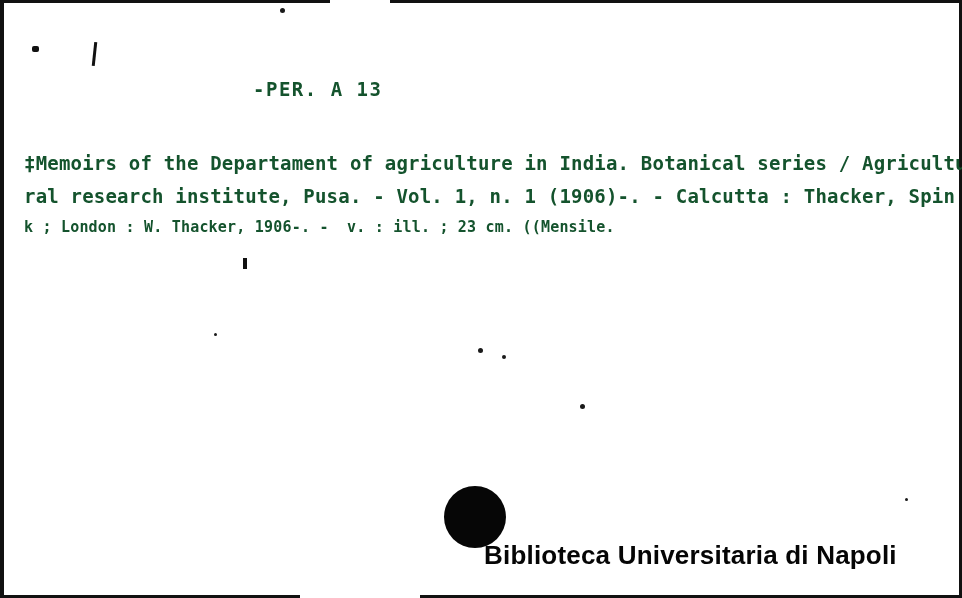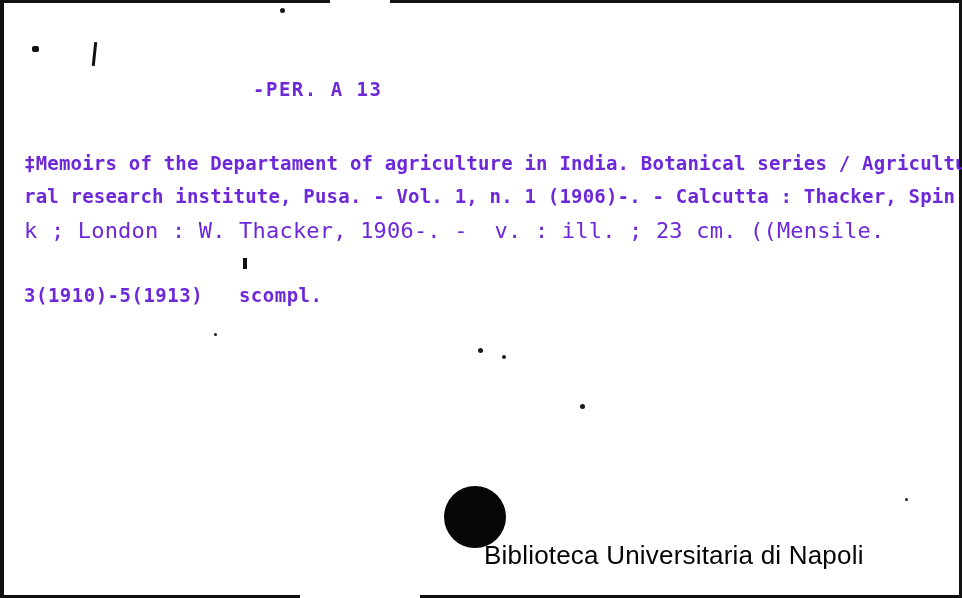--- a/index.html
+++ b/index.html
@@ -69,21 +69,21 @@
 
   .text-layer {
     position: absolute;
     left: 0; top: 0;
     width: 962px; height: 598px;
   }
 
   .line {
     position: absolute;
     white-space: pre;
-    color: #6d28d9;
+    color: #14532d;
     font-family: "DejaVu Sans Mono", monospace;
     letter-spacing: 0px;
   }
 
   
   .callnum {
     left: 253px;
     top: 78px;
     font-size: 19px;
     font-weight: 700;
@@ -106,22 +106,22 @@
   .body2 {
     left: 24px;
     top: 185px;
     font-size: 19px;
     font-weight: 600;
     letter-spacing: 0.2px;
   }
   .body3 {
     left: 24px;
     top: 218px;
-    font-size: 22px;
-    font-weight: 400;
+    font-size: 15px;
+    font-weight: 700;
     letter-spacing: 0.2px;
   }
   .consistenza {
     left: 24px;
     top: 251px;
     font-size: 19px;
     font-weight: 600;
     letter-spacing: 0.5px;
   }
   .holdings {
@@ -163,21 +163,21 @@
     height: 62px;
     background: #060606;
     border-radius: 50%;
   }
   .library-name {
     position: absolute;
     left: 484px;
     top: 540px;
     font-family: "Liberation Sans", sans-serif;
     font-size: 26px;
-    font-weight: 400;
+    font-weight: 700;
     color: #050505;
     white-space: nowrap;
     letter-spacing: 0.2px;
   }
 </style>
 </head>
 <body>
 
 <div id="card">
 
@@ -203,19 +203,18 @@
     <div class="line callnum">-PER. A 13</div>
 
 
     <div class="line body1">‡Memoirs of the Departament of agriculture in India. Botanical series / Agricultu</div>
 
     <div class="line body2">ral research institute, Pusa. - Vol. 1, n. 1 (1906)-. - Calcutta : Thacker, Spin</div>
 
     <div class="line body3">k ; London : W. Thacker, 1906-. -  v. : ill. ; 23 cm. ((Mensile.</div>
 
 
-    <div class="line holdings">3(1910)-5(1913)   scompl.</div>
   </div>
 
   <div class="stamp-dot"></div>
   <div class="library-name">Biblioteca Universitaria di Napoli</div>
 
 </div>
 
 </body></html>

